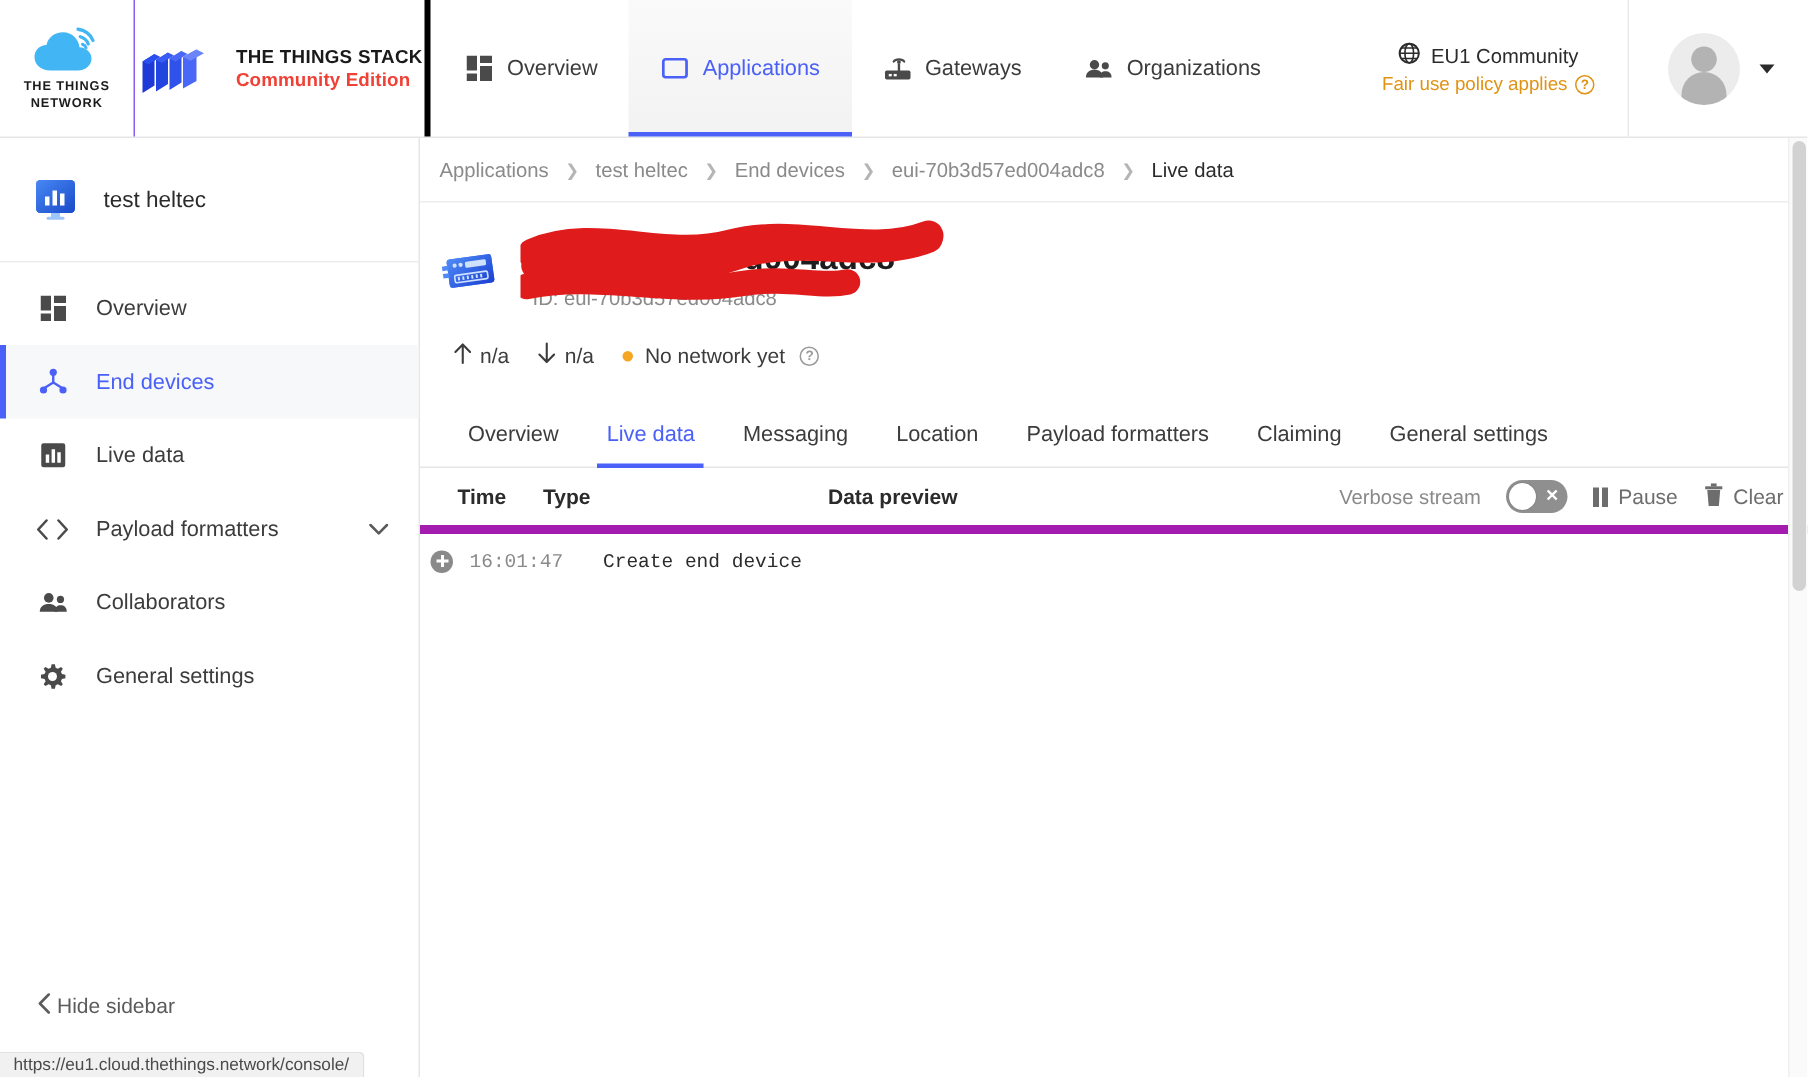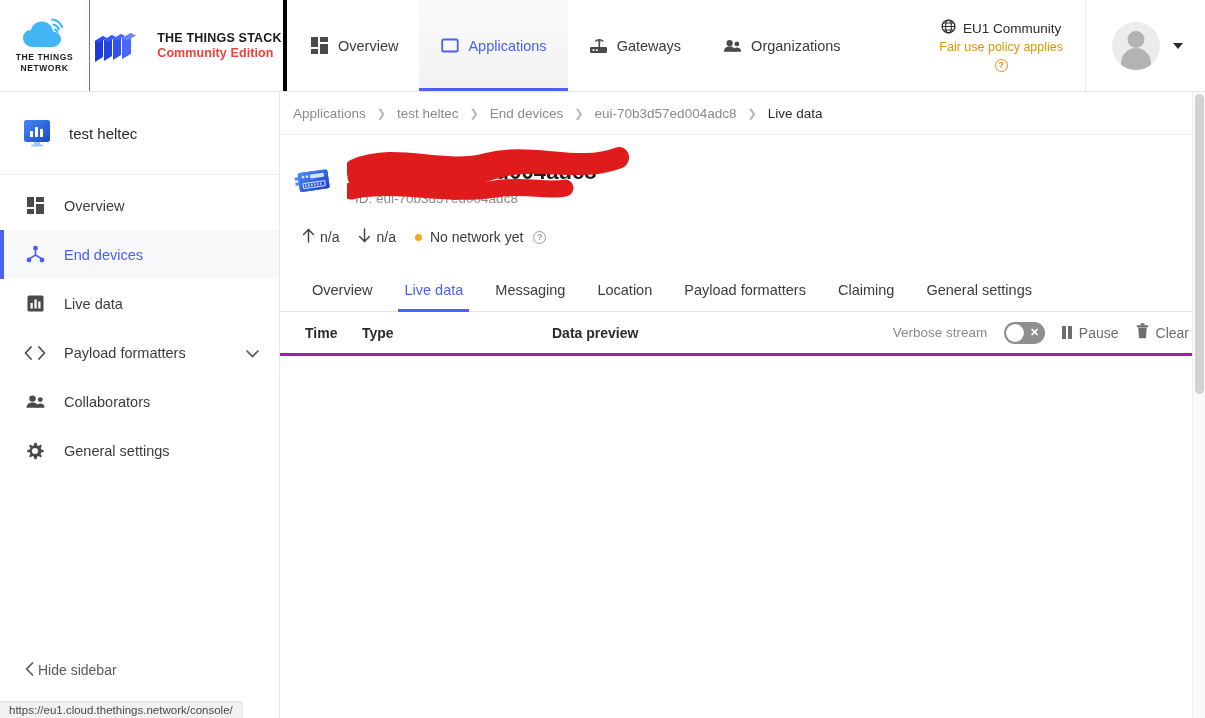--- a/index.html
+++ b/index.html
@@ -67,21 +67,21 @@
     display: flex; flex-direction: column; align-items: center;
     justify-content: center; padding: 0 22px 0 18px;
     border-right: 1px solid #e9e9e9; gap: 3px;
   }
   .cluster-row1 {
     display: flex; align-items: center; gap: 7px;
     font-size: 13.5px; color: #2b2b2b;
   }
   .cluster-row2 {
     display: flex; align-items: center; gap: 5px;
-    font-size: 12.5px; color: #e09212; cursor: pointer; flex-direction: column;
+    font-size: 12.5px; color: #e09212; cursor: pointer;
   }
   .q-circle {
     width: 13px; height: 13px; border-radius: 50%;
     border: 1.2px solid currentColor; font-size: 9px;
     display: flex; align-items: center; justify-content: center;
     line-height: 1; font-weight: bold;
   }
   .profile {
     display: flex; align-items: center; gap: 13px;
     padding: 0 22px 0 26px;
@@ -190,21 +190,21 @@
     cursor: pointer; position: relative; white-space: nowrap;
   }
   .tab.active { color: #4a60f7; }
   .tab.active::after {
     content: ""; position: absolute; left: 10px; right: 10px; bottom: -1px;
     height: 3px; background: #4a60f7;
   }
 
   .table-head {
     height: 44px; display: flex; align-items: center;
-    border-bottom: 3px solid #a21caf; padding: 0 16px 0 0;
+    border-bottom: 6px solid #a21caf; padding: 0 16px 0 0;
     position: relative;
   }
   .th { font-size: 14px; font-weight: bold; color: #2b2b2b; }
   .th-time { margin-left: 25px; width: 57px; }
   .th-type { width: 190px; }
   .th-preview { }
   .head-tools {
     margin-left: auto; display: flex; align-items: center; gap: 17px;
   }
   .verbose-label { font-size: 13.5px; color: #8a8a8a; }
@@ -604,20 +604,25 @@
               <rect x="0.8" y="2.2" width="11.4" height="2" fill="#6d6d6d"></rect>
               <rect x="4.6" y="0.3" width="3.8" height="2" fill="#6d6d6d"></rect>
               <path d="M2.2 4.6 L10.8 4.6 L9.9 15.3 L3.1 15.3 Z" fill="#6d6d6d"></path>
             </svg>
           </span>
           <span>Clear</span>
         </div>
       </div>
     </div>
 
+    <div class="data-row">
+      <span class="plus-ic"></span>
+      <span class="cell-time">16:01:47</span>
+      <span class="cell-type">Create end device</span>
+    </div>
 
   </main>
 </div>
 
 <div class="vscroll">
   <div class="thumb"></div>
 </div>
 
 <div class="status-url">https://eu1.cloud.thethings.network/console/</div>
 

